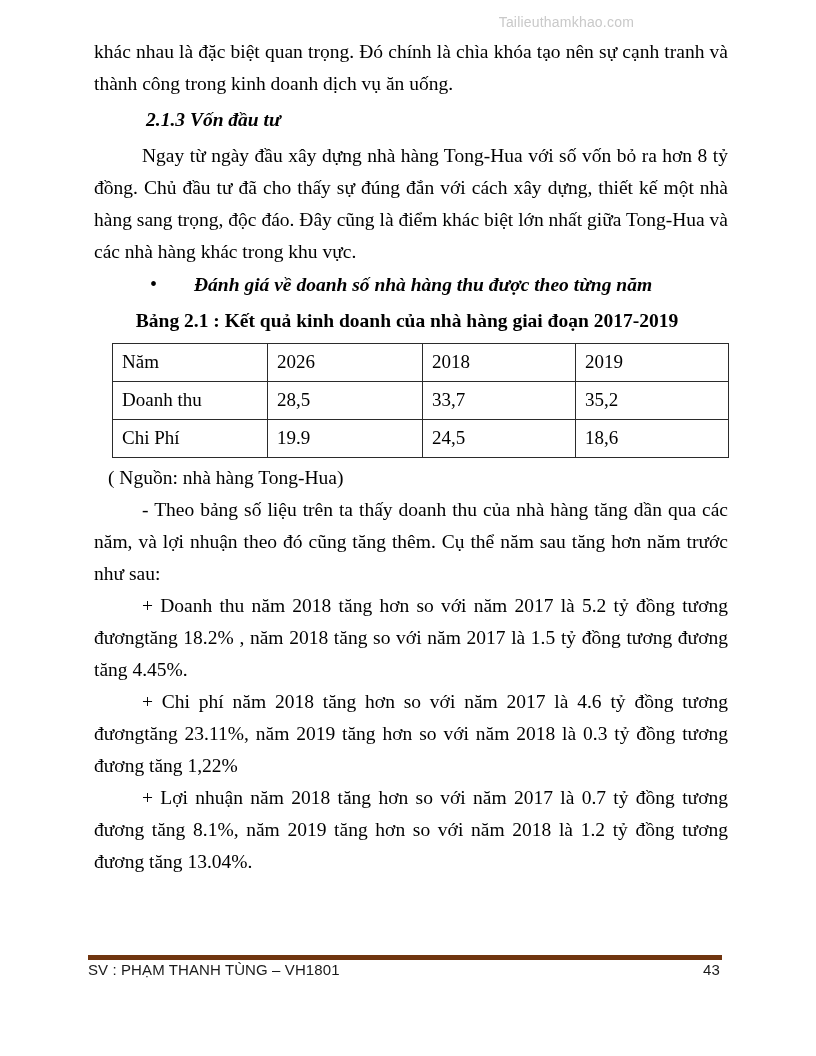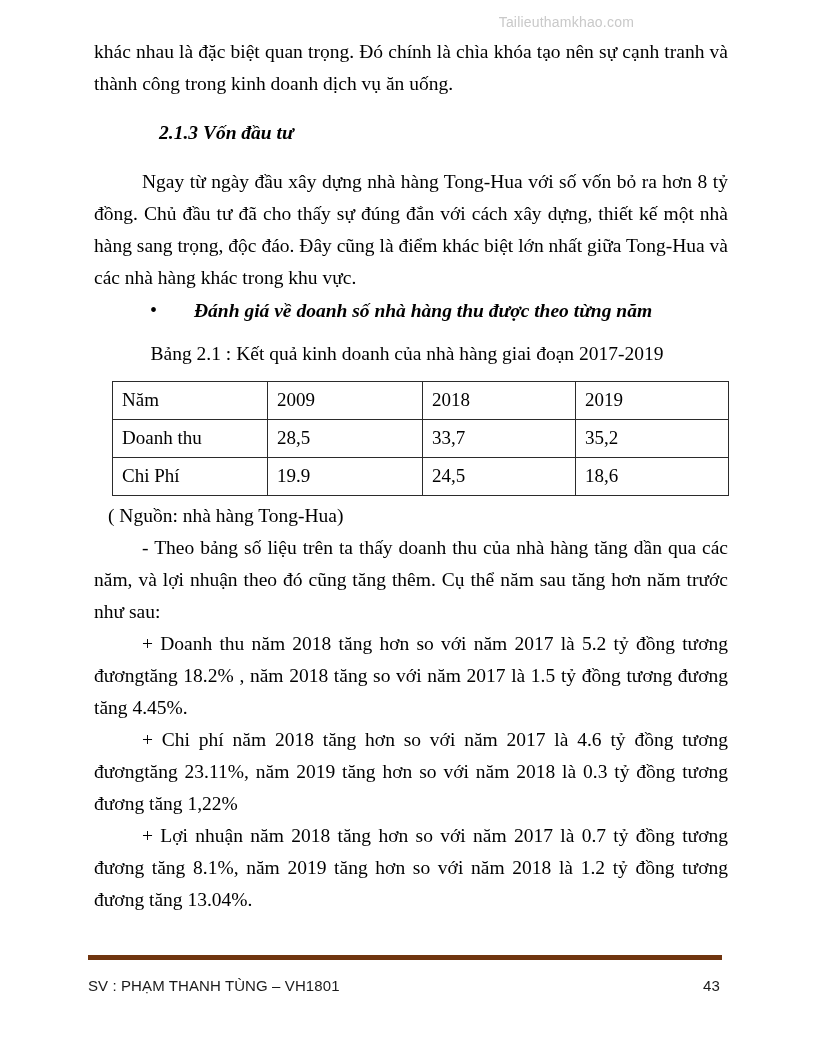--- a/index.html
+++ b/index.html
@@ -53,21 +53,21 @@
     text-indent: 0;
   }
   
 
   .indent {
     display: inline-block;
     width: 48px;
   }
 
   .h3 {
-    margin: 17px;
+    margin: 4px;
     font-size: 19.5px;
     line-height: 32px;
     font-weight: bold;
     font-style: italic;
     padding-left: 48px;
   }
 
   .bullet-line {
     margin: 0;
     font-size: 19.5px;
@@ -80,24 +80,24 @@
   }
   .bullet-dot {
     display: inline-block;
     width: 44px;
     font-style: normal;
     font-weight: normal;
     font-size: 20px;
   }
 
   .table-caption {
-    margin: 11px;
-    font-size: 19.5px;
-    line-height: 32px;
-    font-weight: normal;
+    margin: 4px;
+    font-size: 19.5px;
+    line-height: 32px;
+    font-weight: bold;
     text-align: center;
     padding-right: 8px;
   }
 
   .unit-line {
     margin: 0;
     font-size: 19.5px;
     line-height: 32px;
     text-align: right;
     padding-right: 108px;
@@ -145,21 +145,21 @@
   .footer-rule {
     width: 100%;
     height: 4px;
     background: #70350f;
     border-bottom: 1px solid #70350f;
   }
   .footer-row {
     display: flex;
     justify-content: space-between;
     align-items: baseline;
-    margin-top: 17px;
+    margin-top: 1px;
     font-family: "Liberation Sans", "DejaVu Sans", sans-serif;
     font-size: 15px;
     color: #1a1a1a;
     letter-spacing: 0.1px;
   }
   .footer-page { padding-right: 2px; }
 </style>
 </head>
 <body>
 
@@ -187,21 +187,21 @@
       <table class="data">
         <colgroup>
           <col class="c1">
             <col class="c2">
             <col class="c3">
             <col class="c4">
         </colgroup>
         <tbody>
           <tr>
             <td>Năm</td>
-            <td>2009</td>
+            <td>2026</td>
             <td>2018</td>
             <td>2019</td>
           </tr>
           <tr>
             <td>Doanh thu</td>
             <td>28,5</td>
             <td>33,7</td>
             <td>35,2</td>
           </tr>
           <tr>

